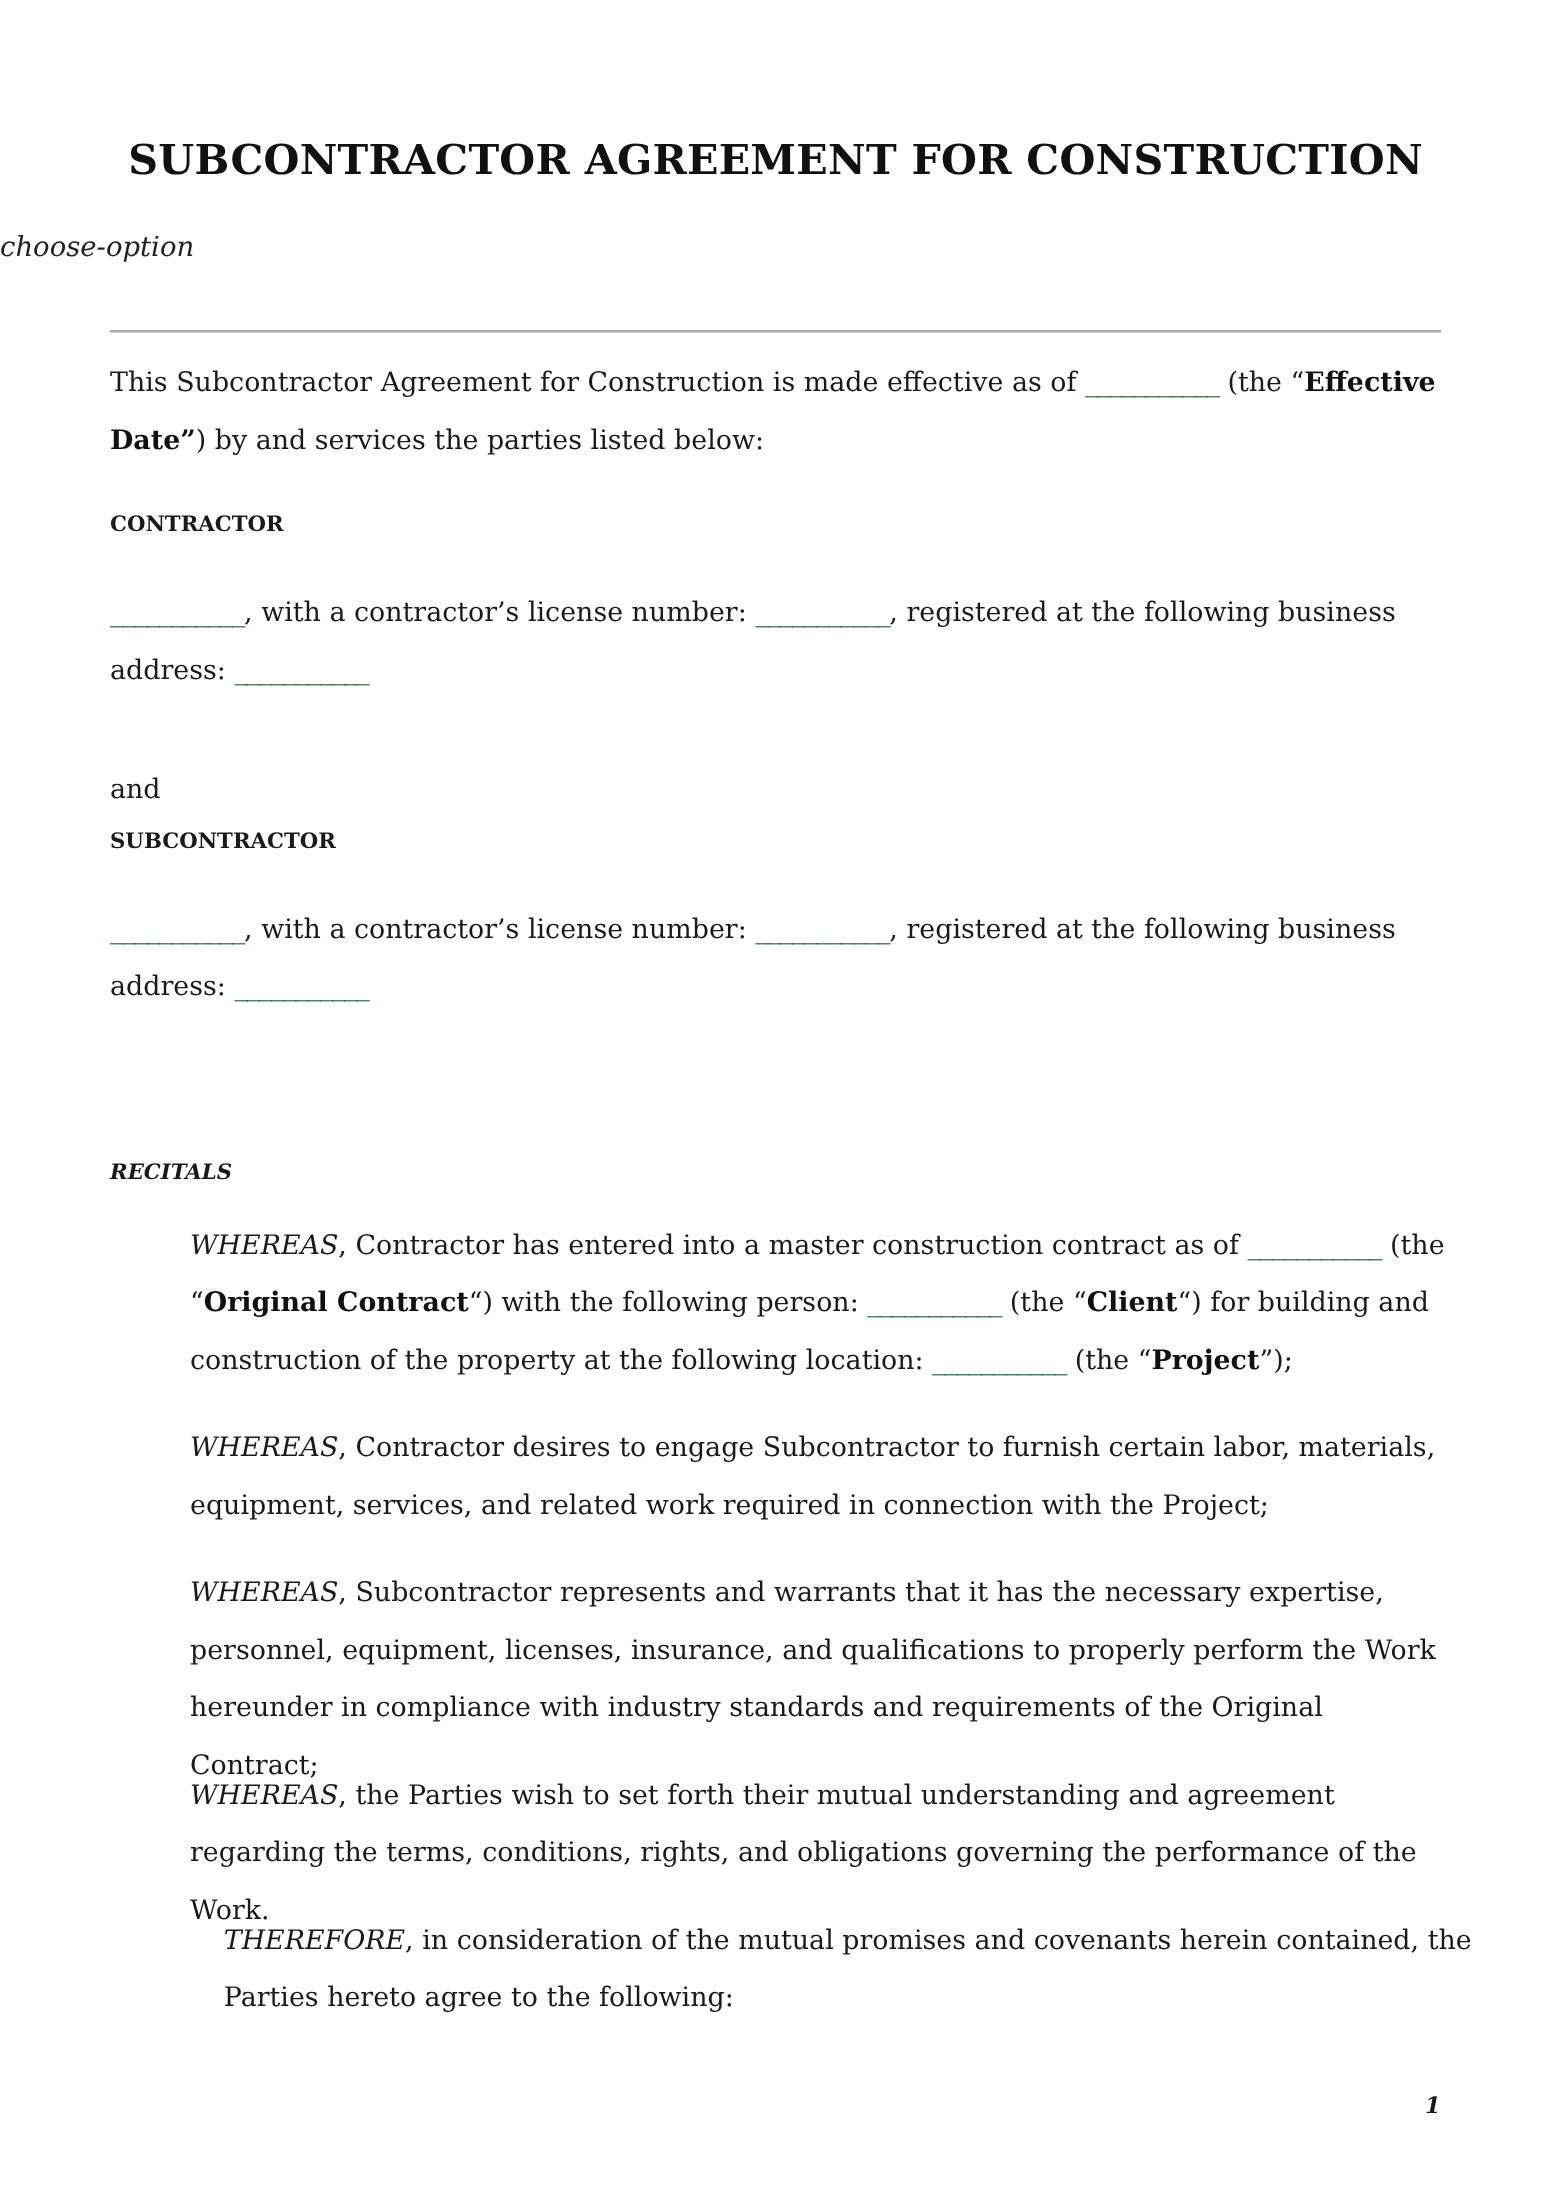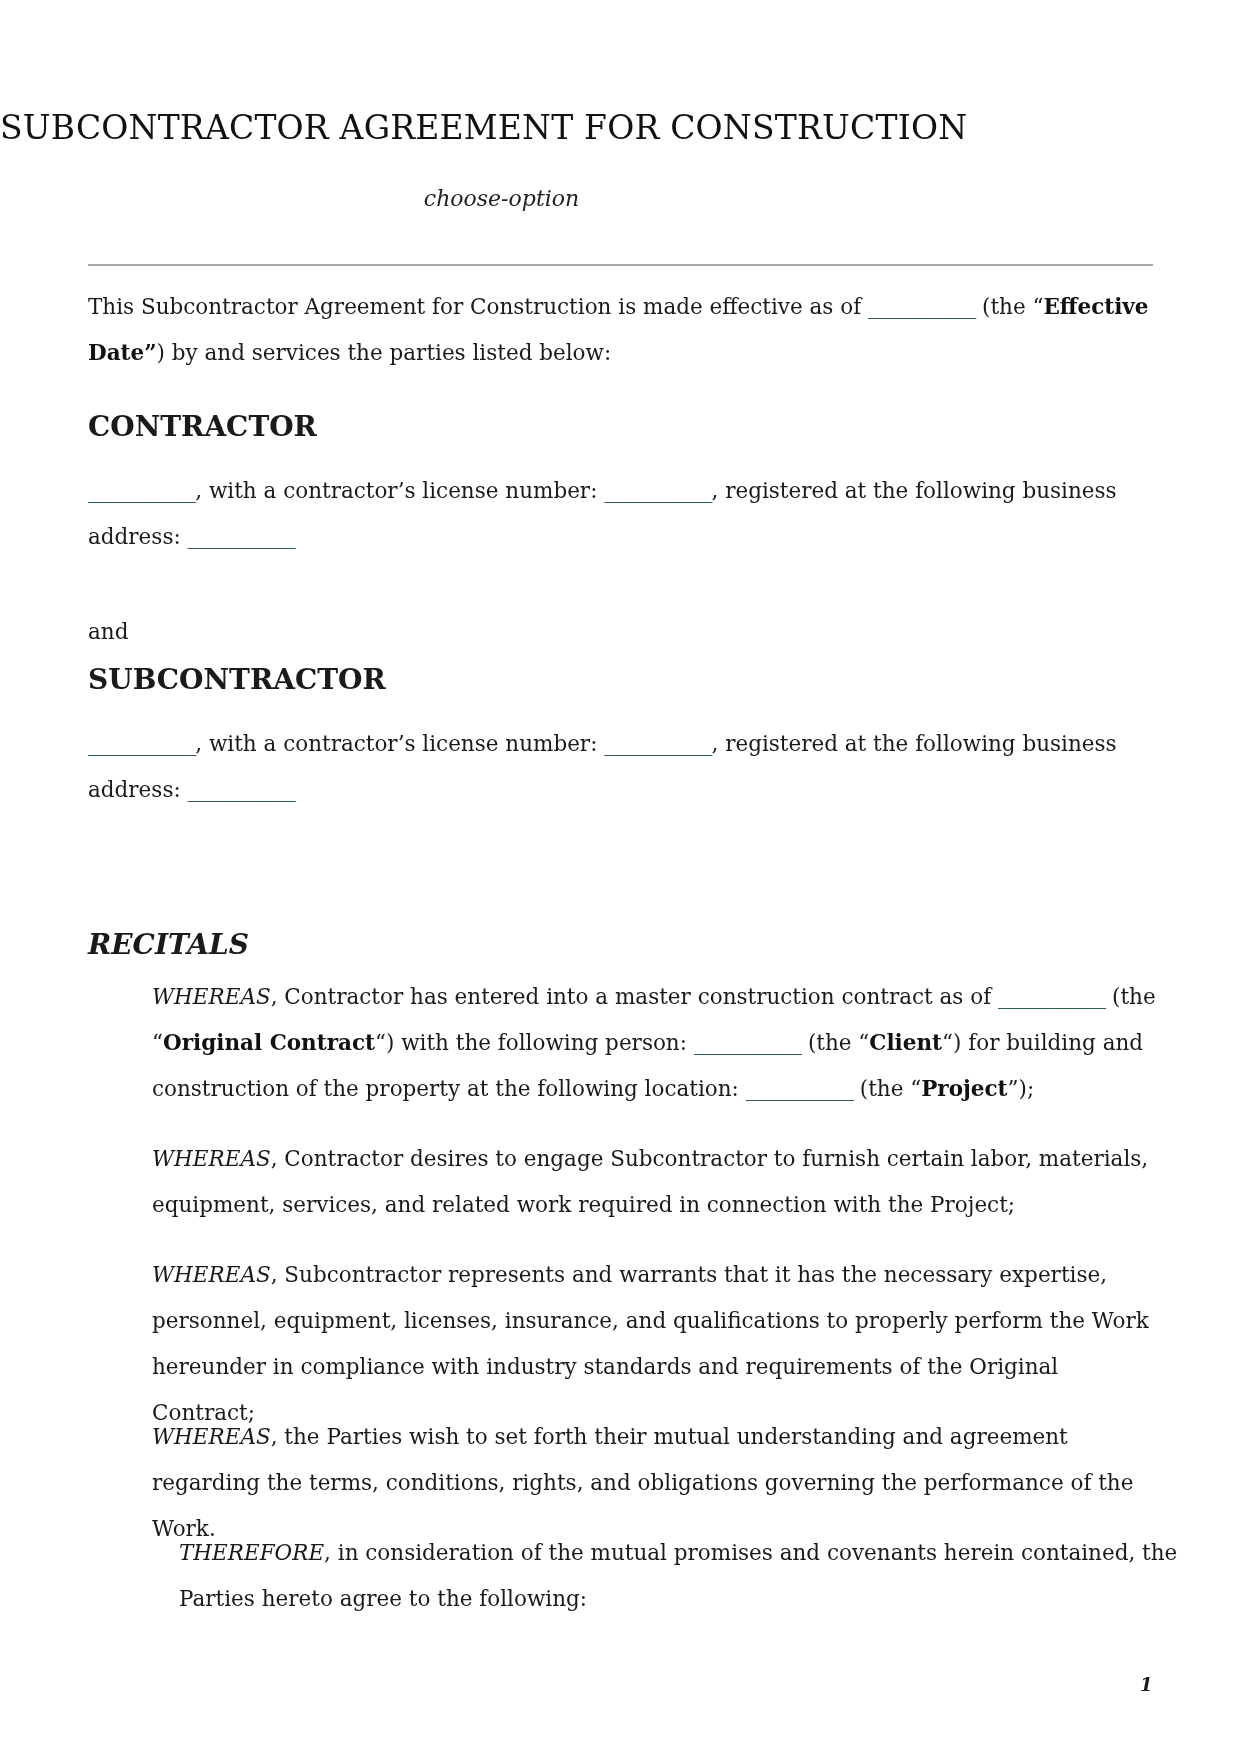--- a/index.html
+++ b/index.html
@@ -1,26 +1,26 @@
 <!DOCTYPE html>
 <html><head>
   <meta charset="utf-8">
   <style>
     html, body { margin: 0; padding: 0; background: #ffffff; }
     body { width: 1241px; height: 1754px; position: relative; overflow: hidden;
            font-family: "DejaVu Serif", serif; color: #1a1a1a; }
     .abs { position: absolute; }
-    .title { left: 0; width: 1241px; top: 108px; font-weight: normal;
+    .title { left: 0; width: 1241px; top: 108px; text-align: center; font-weight: bold;
              font-size: 33px; letter-spacing: 0.2px; color: #111; }
-    .subtitle { left: 0; width: 1003px; top: 186px; text-align: center; font-style: italic;
+    .subtitle { left: 0; width: 1003px; top: 186px; font-style: italic;
                 font-size: 22px; color: #222; }
     .rule { left: 88px; width: 1065px; top: 264px; height: 0; border-top: 2px solid #a9a9a9; }
     .para { left: 88px; width: 1070px; font-size: 21.5px; line-height: 46px; }
     .indent { left: 152px; width: 1006px; }
-    .heading { left: 88px; font-size: 28px; font-weight: bold; }
+    .heading { left: 88px; font-size: 17px; font-weight: bold; }
     .italic-heading { font-style: italic; }
     .blank { color: #14532d; letter-spacing: -1px; }
     b { font-weight: bold; color: #111; }
     i { }
     .pagenum { left: 1140px; top: 1674px; font-size: 18px; font-weight: bold; font-style: italic; }
   </style>
 </head>
 <body>
 
 <div class="abs title">SUBCONTRACTOR AGREEMENT FOR CONSTRUCTION</div>

